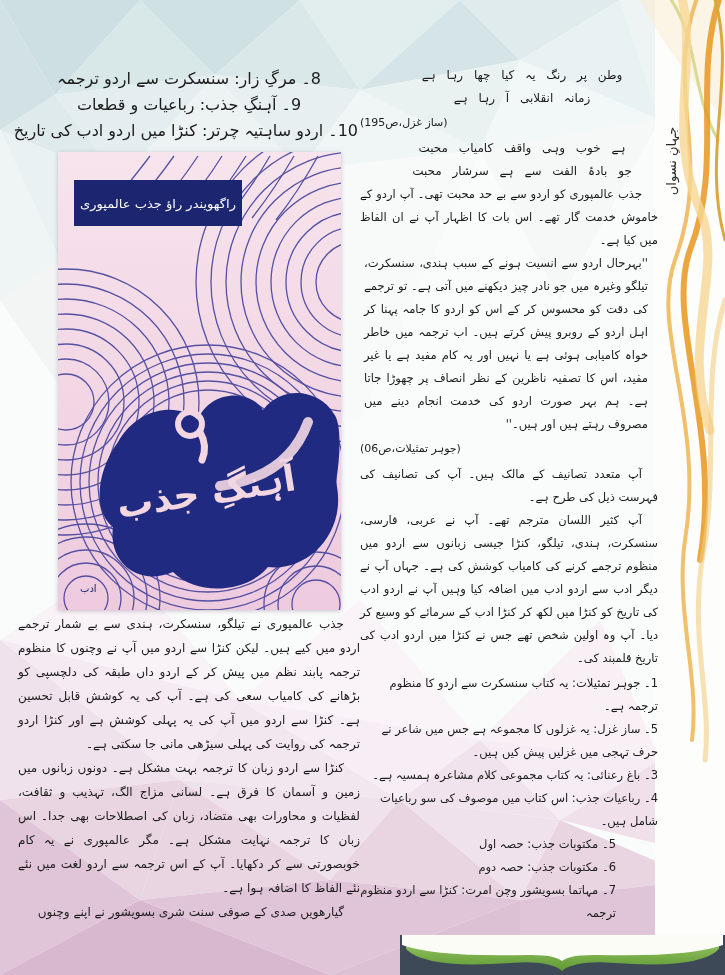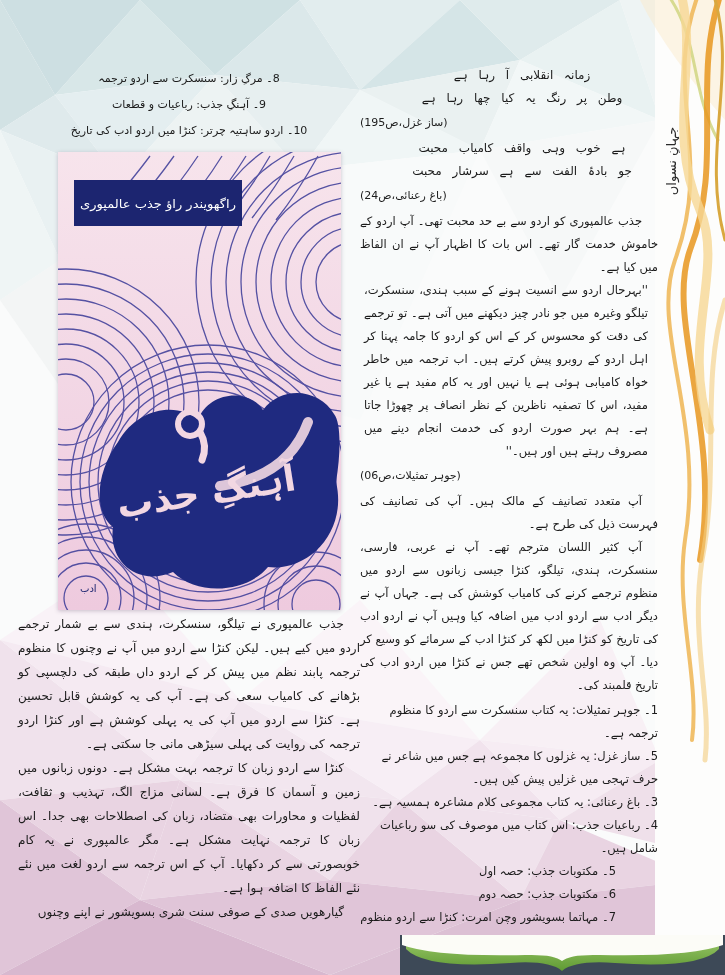--- a/index.html
+++ b/index.html
@@ -10,21 +10,21 @@
   
   .urdu{direction:rtl;unicode-bidi:embed;}
   #right-col{left:360px;top:64px;width:298px;font-size:11.5px;line-height:23px;}
   #right-col p{margin:0;text-align:justify;text-indent:16px;}
   .poem-line{text-align:center;padding-left:26px;word-spacing:7px;font-size:12px;white-space:nowrap;}
   .poem-ref{text-align:left;font-size:11px;margin:1px 0 3px;}
   .quote-par{margin:0 10px 0 4px !important;text-indent:0 !important;}
   .works-list{list-style:none;margin:2px 0 0;padding:0;}
   .works-list li{margin:0;text-align:right;}
   .works-list li.indent{padding-right:42px;}
-  #left-list{left:20px;top:66px;width:338px;font-size:11px;line-height:26px;text-align:center;}
+  #left-list{left:20px;top:66px;width:338px;font-size:16px;line-height:26px;text-align:center;}
   #left-list div{white-space:nowrap;}
   #left-text{left:18px;top:612px;width:342px;font-size:12px;line-height:24px;}
   #left-text p{margin:0;text-align:justify;text-indent:16px;}
   
   #book-cover{left:58px;top:152px;width:283px;height:458px;box-shadow:0 1px 4px rgba(60,30,70,.25);}
   
   #side-label-box{left:658px;top:103px;width:26px;height:116px;}
   #side-label-box span{position:absolute;top:50%;left:50%;transform:translate(-50%,-50%) rotate(-90deg);
         white-space:nowrap;font-size:13px;color:#2a2a2a;}
   
@@ -99,26 +99,25 @@
       <path d="M668,-5 C700,40 690,90 718,140" stroke="#cdd37a" stroke-width="3" opacity="0.8"></path>
       <path d="M700,-10 C660,90 715,150 675,260 C650,330 705,420 685,540 C675,610 700,680 692,740" stroke="#f0b95c" stroke-width="4" opacity="0.9"></path>
       <path d="M722,-10 C690,80 725,160 690,250 C665,320 722,430 700,560" stroke="#e8961e" stroke-width="6" opacity="0.85"></path>
       <path d="M680,-10 C700,60 665,130 700,210 C725,270 680,340 710,430" stroke="#f6d793" stroke-width="9" opacity="0.8"></path>
       <path d="M712,-10 C740,70 700,150 725,240" stroke="#d9a83f" stroke-width="3"></path>
       <path d="M725,300 C700,380 720,470 702,560 C690,640 712,700 705,760" stroke="#f3cd7f" stroke-width="5" opacity="0.6"></path>
     </g>
   </svg>
 
   <div id="right-col" class="abs urdu">
+    <div class="poem-line">وطن پر رنگ یہ کیا چھا رہا ہے</div>
     <div class="poem-line">زمانہ انقلابی آ رہا ہے</div>
-    <div class="poem-line">وطن پر رنگ یہ کیا چھا رہا ہے</div>
     <div class="poem-ref">(ساز غزل،ص195)</div>
     <div class="poem-line">ہے خوب وہی واقف کامیاب محبت</div>
     <div class="poem-line">جو بادۂ الفت سے ہے سرشار محبت</div>
-    <div class="poem-ref">(باغ رعنائی،ص24)</div>
     <p>جذب عالمپوری کو اردو سے بے حد محبت تھی۔ آپ اردو کے خاموش خدمت گار تھے۔ اس بات کا اظہار آپ نے ان الفاظ میں کیا ہے۔</p>
     <p class="quote-par">''بہرحال اردو سے انسیت ہونے کے سبب ہندی، سنسکرت، تیلگو وغیرہ میں جو نادر چیز دیکھنے میں آتی ہے۔ تو ترجمے کی دقت کو محسوس کر کے اس کو اردو کا جامہ پہنا کر اہل اردو کے روبرو پیش کرتے ہیں۔ اب ترجمہ میں خاطر خواہ کامیابی ہوئی ہے یا نہیں اور یہ کام مفید ہے یا غیر مفید، اس کا تصفیہ ناظرین کے نظر انصاف پر چھوڑا جاتا ہے۔ ہم بہر صورت اردو کی خدمت انجام دینے میں مصروف رہتے ہیں اور ہیں۔''</p>
     <div class="poem-ref">(جوہر تمثیلات،ص06)</div>
     <p>آپ متعدد تصانیف کے مالک ہیں۔ آپ کی تصانیف کی فہرست ذیل کی طرح ہے۔</p>
     <p>آپ کثیر اللسان مترجم تھے۔ آپ نے عربی، فارسی، سنسکرت، ہندی، تیلگو، کنڑا جیسی زبانوں سے اردو میں منظوم ترجمے کرنے کی کامیاب کوشش کی ہے۔ جہاں آپ نے دیگر ادب سے اردو ادب میں اضافہ کیا وہیں آپ نے اردو ادب کی تاریخ کو کنڑا میں لکھ کر کنڑا ادب کے سرمائے کو وسیع کر دیا۔ آپ وہ اولین شخص تھے جس نے کنڑا میں اردو ادب کی تاریخ قلمبند کی۔</p>
     <ol class="works-list">
       <li>1۔ جوہر تمثیلات: یہ کتاب سنسکرت سے اردو کا منظوم ترجمہ ہے۔</li>
       <li>5۔ ساز غزل: یہ غزلوں کا مجموعہ ہے جس میں شاعر نے حرف تہجی میں غزلیں پیش کیں ہیں۔</li>
       <li>3۔ باغ رعنائی: یہ کتاب مجموعی کلام مشاعرہ ہمسیہ ہے۔</li>
       <li>4۔ رباعیات جذب: اس کتاب میں موصوف کی سو رباعیات شامل ہیں۔</li>

